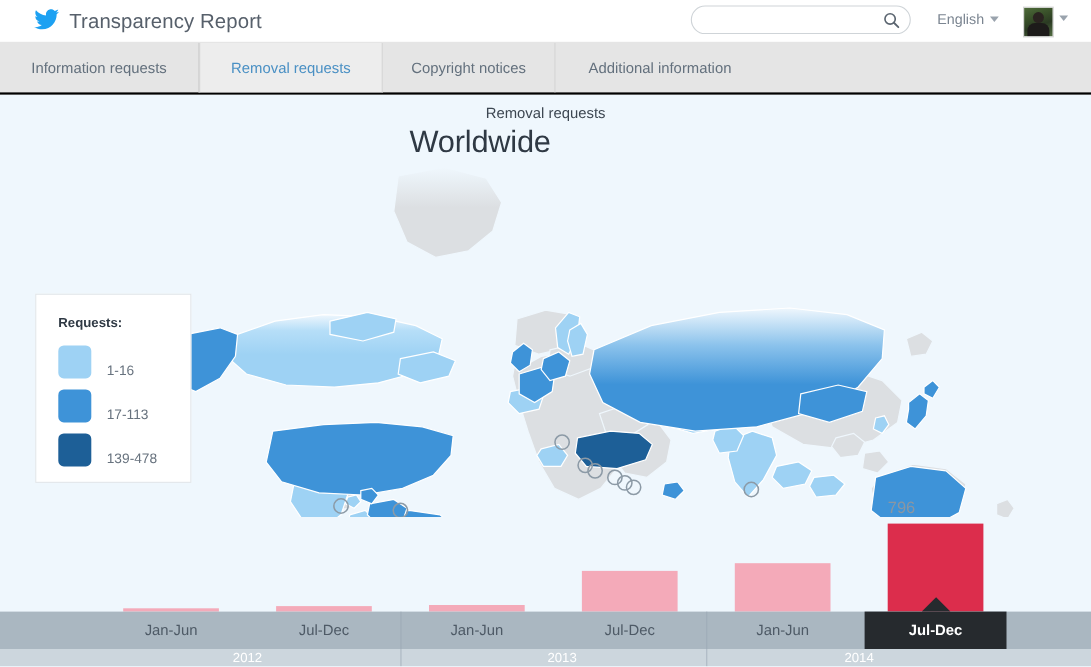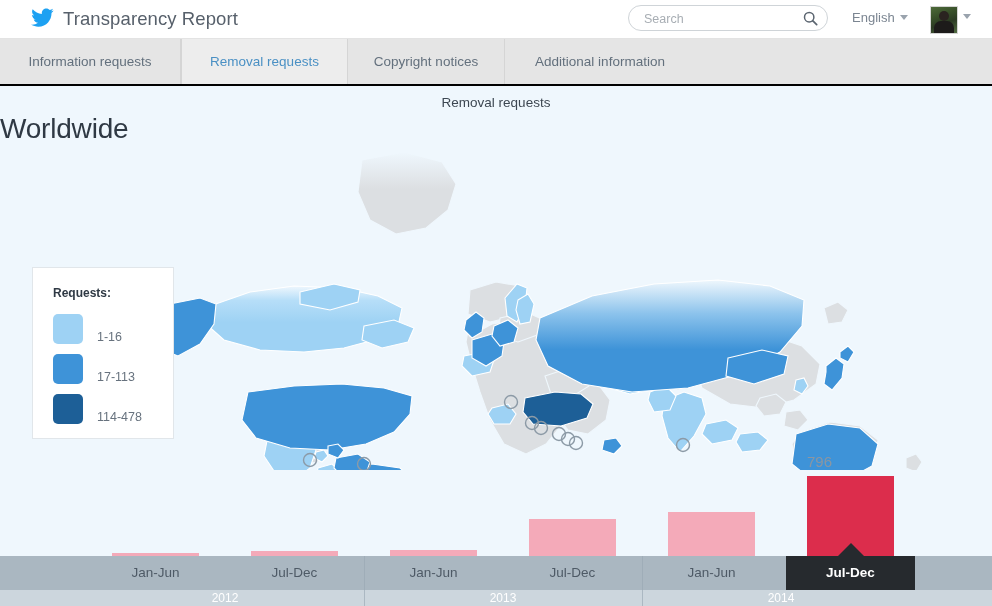--- a/index.html
+++ b/index.html
@@ -40,21 +40,21 @@
     cursor:pointer;box-sizing:border-box;}
   .tab.sep{border-right:1px solid #d5d5d5;}
   .tab.active{background:#ededed;color:#4a90c4;border-left:1px solid #d5d5d5;border-right:1px solid #d5d5d5;}
   #tab0{left:0;width:181px;}
   #tab1{left:181px;width:167px;}
   #tab2{left:348px;width:157px;}
   #tab3{left:505px;width:190px;}
 
   
   .subtitle{position:absolute;left:0;top:95px;width:992px;text-align:center;font-size:13.5px;color:#3d4752;}
-  .maintitle{position:absolute;left:0;top:113px;width:873px;text-align:left;font-size:28px;color:#2f3944;font-weight:400;letter-spacing:-.2px;}
+  .maintitle{position:absolute;left:0;top:113px;width:873px;text-align:center;font-size:28px;color:#2f3944;font-weight:400;letter-spacing:-.2px;}
 
   
   .mapwrap{position:absolute;left:0;top:140px;width:992px;height:330px;}
   .mapwrap svg{display:block;width:992px;height:330px;}
 
   
   .legend{position:absolute;left:32px;top:267px;width:142px;height:172px;background:#fff;
     border:1px solid #e1e6ea;box-sizing:border-box;}
   .legend-title{position:absolute;left:20px;top:18px;font-size:12px;color:#2f3944;font-weight:bold;}
   .legend-row{position:absolute;left:20px;display:flex;align-items:center;}
@@ -91,21 +91,20 @@
 
   <div class="topbar">
     <div class="brand">
       <svg class="bird" viewBox="0 0 24 22">
         <path fill="#1da1f2" d="M23.6 2.6c-.9.4-1.8.7-2.8.8 1-.6 1.8-1.5 2.1-2.7-.9.6-2 1-3.1 1.2C18.9 1 17.7.4 16.4.4c-2.5 0-4.6 2-4.6 4.6 0 .4 0 .7.1 1C8.2 5.8 4.9 4 2.7 1.3c-.4.7-.6 1.5-.6 2.3 0 1.6.8 3 2 3.8-.7 0-1.4-.2-2-.6v.1c0 2.2 1.6 4 3.7 4.5-.4.1-.8.2-1.2.2-.3 0-.6 0-.9-.1.6 1.8 2.3 3.1 4.3 3.2-1.6 1.2-3.6 2-5.7 2-.4 0-.7 0-1.1-.1 2 1.3 4.5 2.1 7.1 2.1 8.5 0 13.2-7.1 13.2-13.2v-.6c.9-.7 1.7-1.5 2.1-2.3z"></path>
       </svg>
       <span class="brand-title">Transparency Report</span>
     </div>
 
     <div class="search-wrap">
-      <input class="search-input" type="text" placeholder="Search" style="">
       <svg class="search-icon" viewBox="0 0 16 16">
         <circle cx="6.6" cy="6.6" r="5" fill="none" stroke="#5b6570" stroke-width="1.6"></circle>
         <line x1="10.3" y1="10.3" x2="14.6" y2="14.6" stroke="#5b6570" stroke-width="1.8" stroke-linecap="round"></line>
       </svg>
     </div>
 
     <div class="lang">
       <span>English</span><i class="caret"></i>
     </div>
 
@@ -272,21 +271,21 @@
     <div class="legend-row" id="lrow0">
       <span class="legend-sw" id="sw0" style="background: rgb(158, 210, 244);"></span>
       <span class="legend-lb">1-16</span>
     </div>
     <div class="legend-row" id="lrow1">
       <span class="legend-sw" id="sw1" style="background: rgb(62, 147, 216);"></span>
       <span class="legend-lb">17-113</span>
     </div>
     <div class="legend-row" id="lrow2">
       <span class="legend-sw" id="sw2" style="background: rgb(29, 95, 151);"></span>
-      <span class="legend-lb">114-478</span>
+      <span class="legend-lb">139-478</span>
     </div>
   </div>
 
   <div class="tl">
     <div class="bars" id="bars">
         <div class="bar" style="left: 112px; width: 87px; height: 3px; background: rgb(244, 170, 185);"></div>
         <div class="bar" style="left: 251px; width: 87px; height: 5px; background: rgb(244, 170, 185);"></div>
         <div class="bar" style="left: 390px; width: 87px; height: 6px; background: rgb(244, 170, 185);"></div>
         <div class="bar" style="left: 529px; width: 87px; height: 37px; background: rgb(244, 170, 185);"></div>
         <div class="bar" style="left: 668px; width: 87px; height: 44px; background: rgb(244, 170, 185);"></div>
@@ -297,20 +296,20 @@
     <div class="yearband"></div>
     <div id="axisLabels">
         <div class="seg" style="left: 86px; width: 139px; top: 101px;">Jan-Jun</div>
         <div class="seg" style="left: 225px; width: 139px; top: 101px;">Jul-Dec</div>
         <div class="seg" style="left: 364px; width: 139px; top: 101px;">Jan-Jun</div>
         <div class="seg" style="left: 503px; width: 139px; top: 101px;">Jul-Dec</div>
         <div class="seg" style="left: 642px; width: 139px; top: 101px;">Jan-Jun</div>
         <div class="tooltip" style="left: 786px; width: 129px; top: 101px;">Jul-Dec</div>
         <div class="tipnotch" style="left: 837.5px; top: 88px;"></div>
         <div class="ylabel" style="left: 86px; width: 278px; top: 135px;">2012</div>
-        <div class="ylabel" style="left: 364px; width: 278px; top: 135px;">2013</div>
+        <div class="ylabel" style="left: 364px; width: 278px; top: 135px; padding-left: 8px;">2013</div>
         <div class="ydiv" style="left: 364px; top: 101px;"></div>
         <div class="ylabel" style="left: 642px; width: 278px; top: 135px;">2014</div>
         <div class="ydiv" style="left: 642px; top: 101px;"></div>
       </div>
   </div>
 
 </div>
 
 </body></html>

